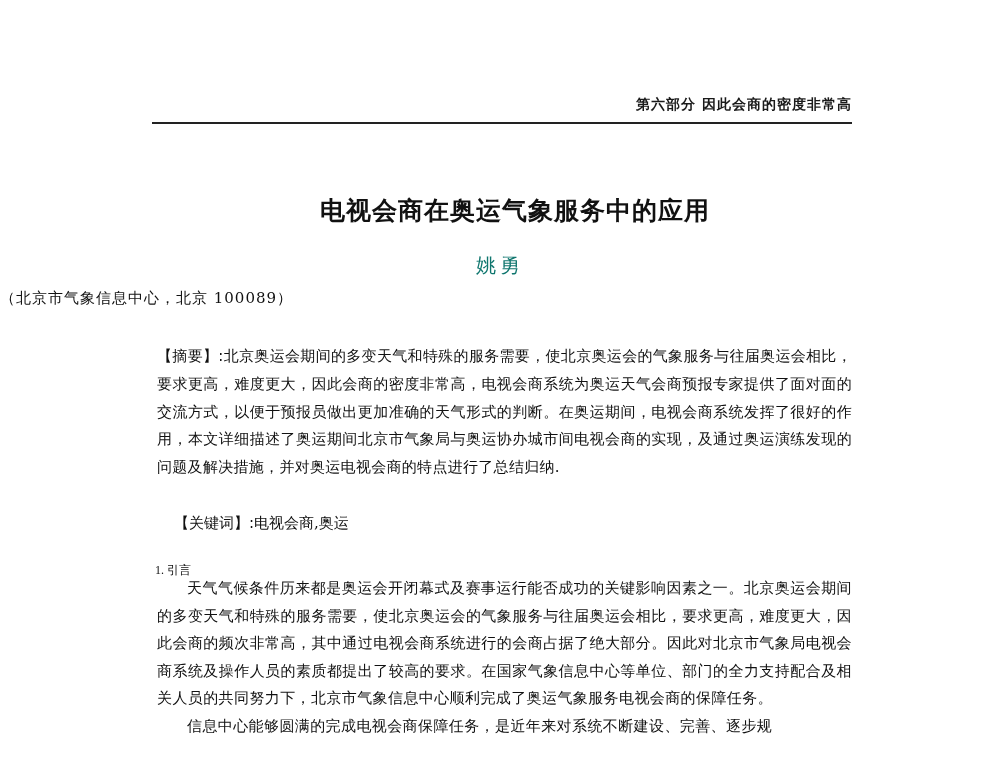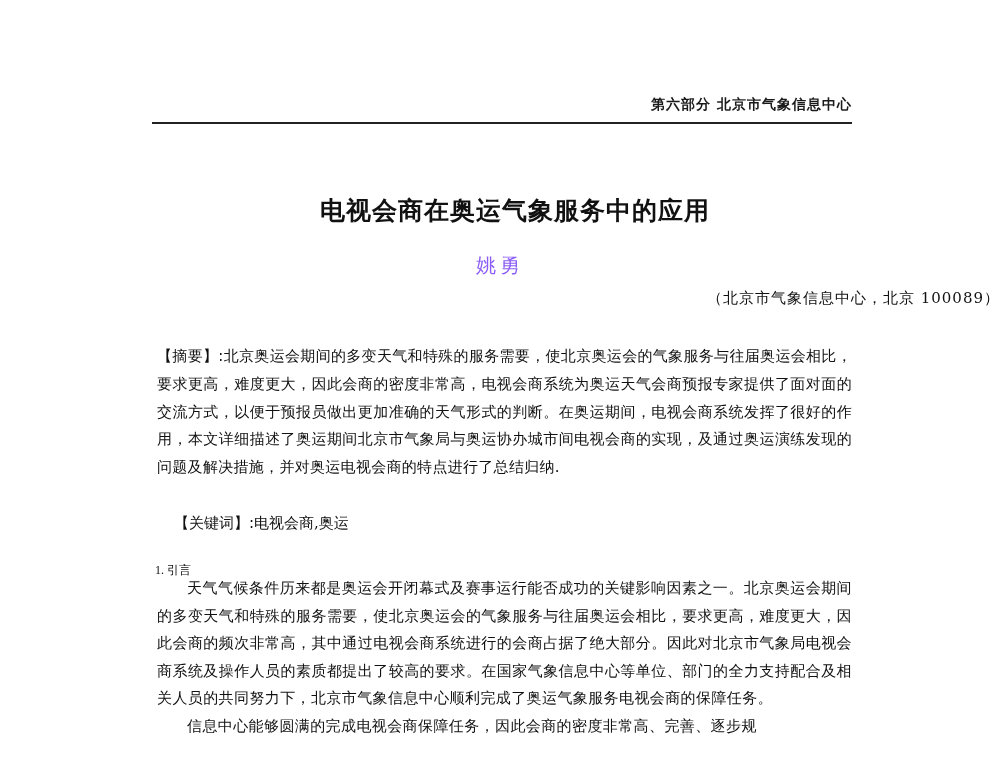--- a/index.html
+++ b/index.html
@@ -54,28 +54,28 @@
       color: #111;
     }
     .author {
       position: absolute;
       left: 0;
       top: 252px;
       width: 1000px;
       text-align: center;
       font-size: 20px;
       letter-spacing: 4px;
-      color: #8b5cf6;
+      color: #0f766e;
     }
     .affiliation {
       position: absolute;
       left: 0;
       top: 289px;
       width: 1000px;
-      text-align: right;
+      text-align: left;
       font-size: 15px;
       letter-spacing: 1px;
       color: #111;
     }
     .abstract {
       position: absolute;
       left: 157px;
       top: 343px;
       width: 695px;
       font-size: 15px;
@@ -120,36 +120,36 @@
       margin: 0;
       text-indent: 2em;
     }
   </style>
 </head>
 <body>
 
 <div class="page">
 
   <div class="running-head">
-    <span class="part">第六部分</span><span>北京市气象信息中心</span>
+    <span class="part">第六部分</span><span>因此会商的密度非常高</span>
   </div>
   <div class="head-rule"></div>
 
   <div class="title">电视会商在奥运气象服务中的应用</div>
   <div class="author">姚勇</div>
   <div class="affiliation">（北京市气象信息中心，北京 100089）</div>
 
   <div class="abstract">
     <span class="label">【摘要】:</span><span>北京奥运会期间的多变天气和特殊的服务需要，使北京奥运会的气象服务与往届奥运会相比，要求更高，难度更大，因此会商的密度非常高，电视会商系统为奥运天气会商预报专家提供了面对面的交流方式，以便于预报员做出更加准确的天气形式的判断。在奥运期间，电视会商系统发挥了很好的作用，本文详细描述了奥运期间北京市气象局与奥运协办城市间电视会商的实现，及通过奥运演练发现的问题及解决措施，并对奥运电视会商的特点进行了总结归纳.</span>
   </div>
 
   <div class="keywords">
     <span class="label">【关键词】:</span><span>电视会商,奥运</span>
   </div>
 
   <div class="section-heading">1. 引言</div>
 
   <div class="body-text">
     <p>天气气候条件历来都是奥运会开闭幕式及赛事运行能否成功的关键影响因素之一。北京奥运会期间的多变天气和特殊的服务需要，使北京奥运会的气象服务与往届奥运会相比，要求更高，难度更大，因此会商的频次非常高，其中通过电视会商系统进行的会商占据了绝大部分。因此对北京市气象局电视会商系统及操作人员的素质都提出了较高的要求。在国家气象信息中心等单位、部门的全力支持配合及相关人员的共同努力下，北京市气象信息中心顺利完成了奥运气象服务电视会商的保障任务。</p>
-    <p>信息中心能够圆满的完成电视会商保障任务，因此会商的密度非常高、完善、逐步规</p>
+    <p>信息中心能够圆满的完成电视会商保障任务，是近年来对系统不断建设、完善、逐步规</p>
   </div>
 
 </div>
 
 </body></html>

